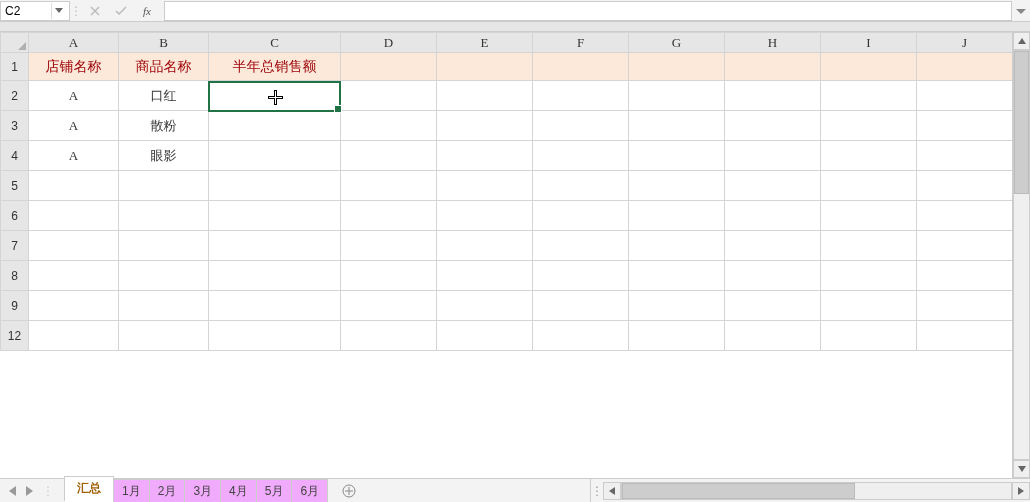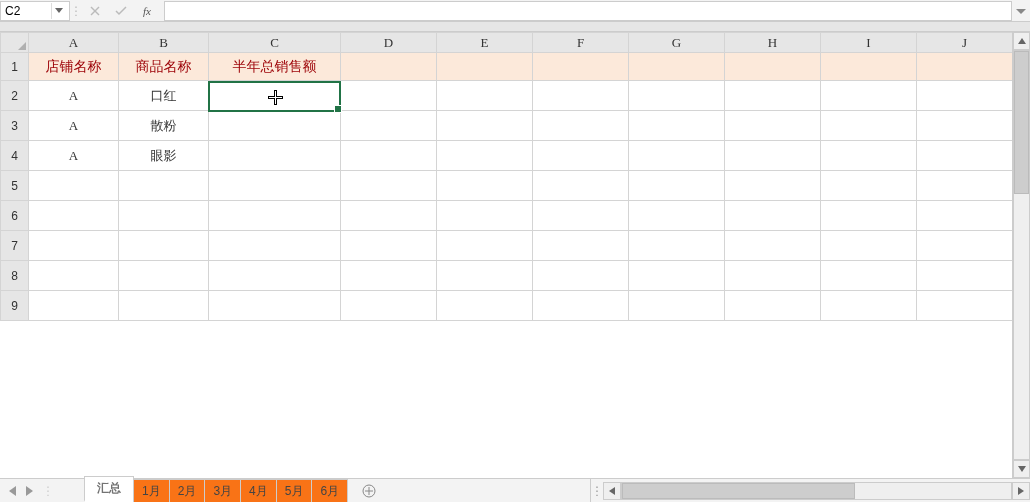--- a/index.html
+++ b/index.html
@@ -206,33 +206,32 @@
     display: flex;
     align-items: flex-end;
     padding-left: 4px;
   }
   .tab {
     padding: 3px 12px 3px 12px;
     font-size: 12px;
     color: #444;
     border: 1px solid #ccc;
     border-bottom: none;
-    background: #f97316;
+    background: #f0abfc;
     margin-right: -1px;
     position: relative;
     top: 1px;
   }
   .tab.sm { padding: 3px 8px; }
   .tab.active {
     background: #fff;
-    color: #737373;
+    color: #a16207;
     border-bottom: 2px solid #fff;
     font-weight: bold;
     top: 0;
-    margin-left: 20px;
   }
   .new-sheet {
     width: 24px;
     display:flex; align-items:center; justify-content:center;
     color:#666;
     margin-left: 10px;
   }
   .tab-spacer { flex:1; }
   .hscroll {
     display:flex;
@@ -477,20 +476,33 @@
             <td class="cell"></td>
             <td class="cell"></td>
             <td class="cell"></td>
             <td class="cell"></td>
             <td class="cell"></td>
             <td class="cell"></td>
             <td class="cell"></td>
             <td class="cell"></td>
             <td class="cell"></td>
           </tr>
+        <tr>
+            <th class="row-hdr">12</th>
+            <td class="cell"></td>
+            <td class="cell"></td>
+            <td class="cell"></td>
+            <td class="cell"></td>
+            <td class="cell"></td>
+            <td class="cell"></td>
+            <td class="cell"></td>
+            <td class="cell"></td>
+            <td class="cell"></td>
+            <td class="cell"></td>
+          </tr>
       </tbody>
     </table>
 
     <div class="active-outline" style="left:208px; top:49px; width:133px; height:31px;"></div>
     <div class="cursor-cross" style="left:268px; top:58px;">
       <svg width="15" height="15">
         <rect x="6" y="0" width="3" height="15" fill="#000"></rect>
         <rect x="0" y="6" width="15" height="3" fill="#000"></rect>
         <rect x="7" y="1" width="1" height="13" fill="#fff"></rect>
         <rect x="1" y="7" width="13" height="1" fill="#fff"></rect>

